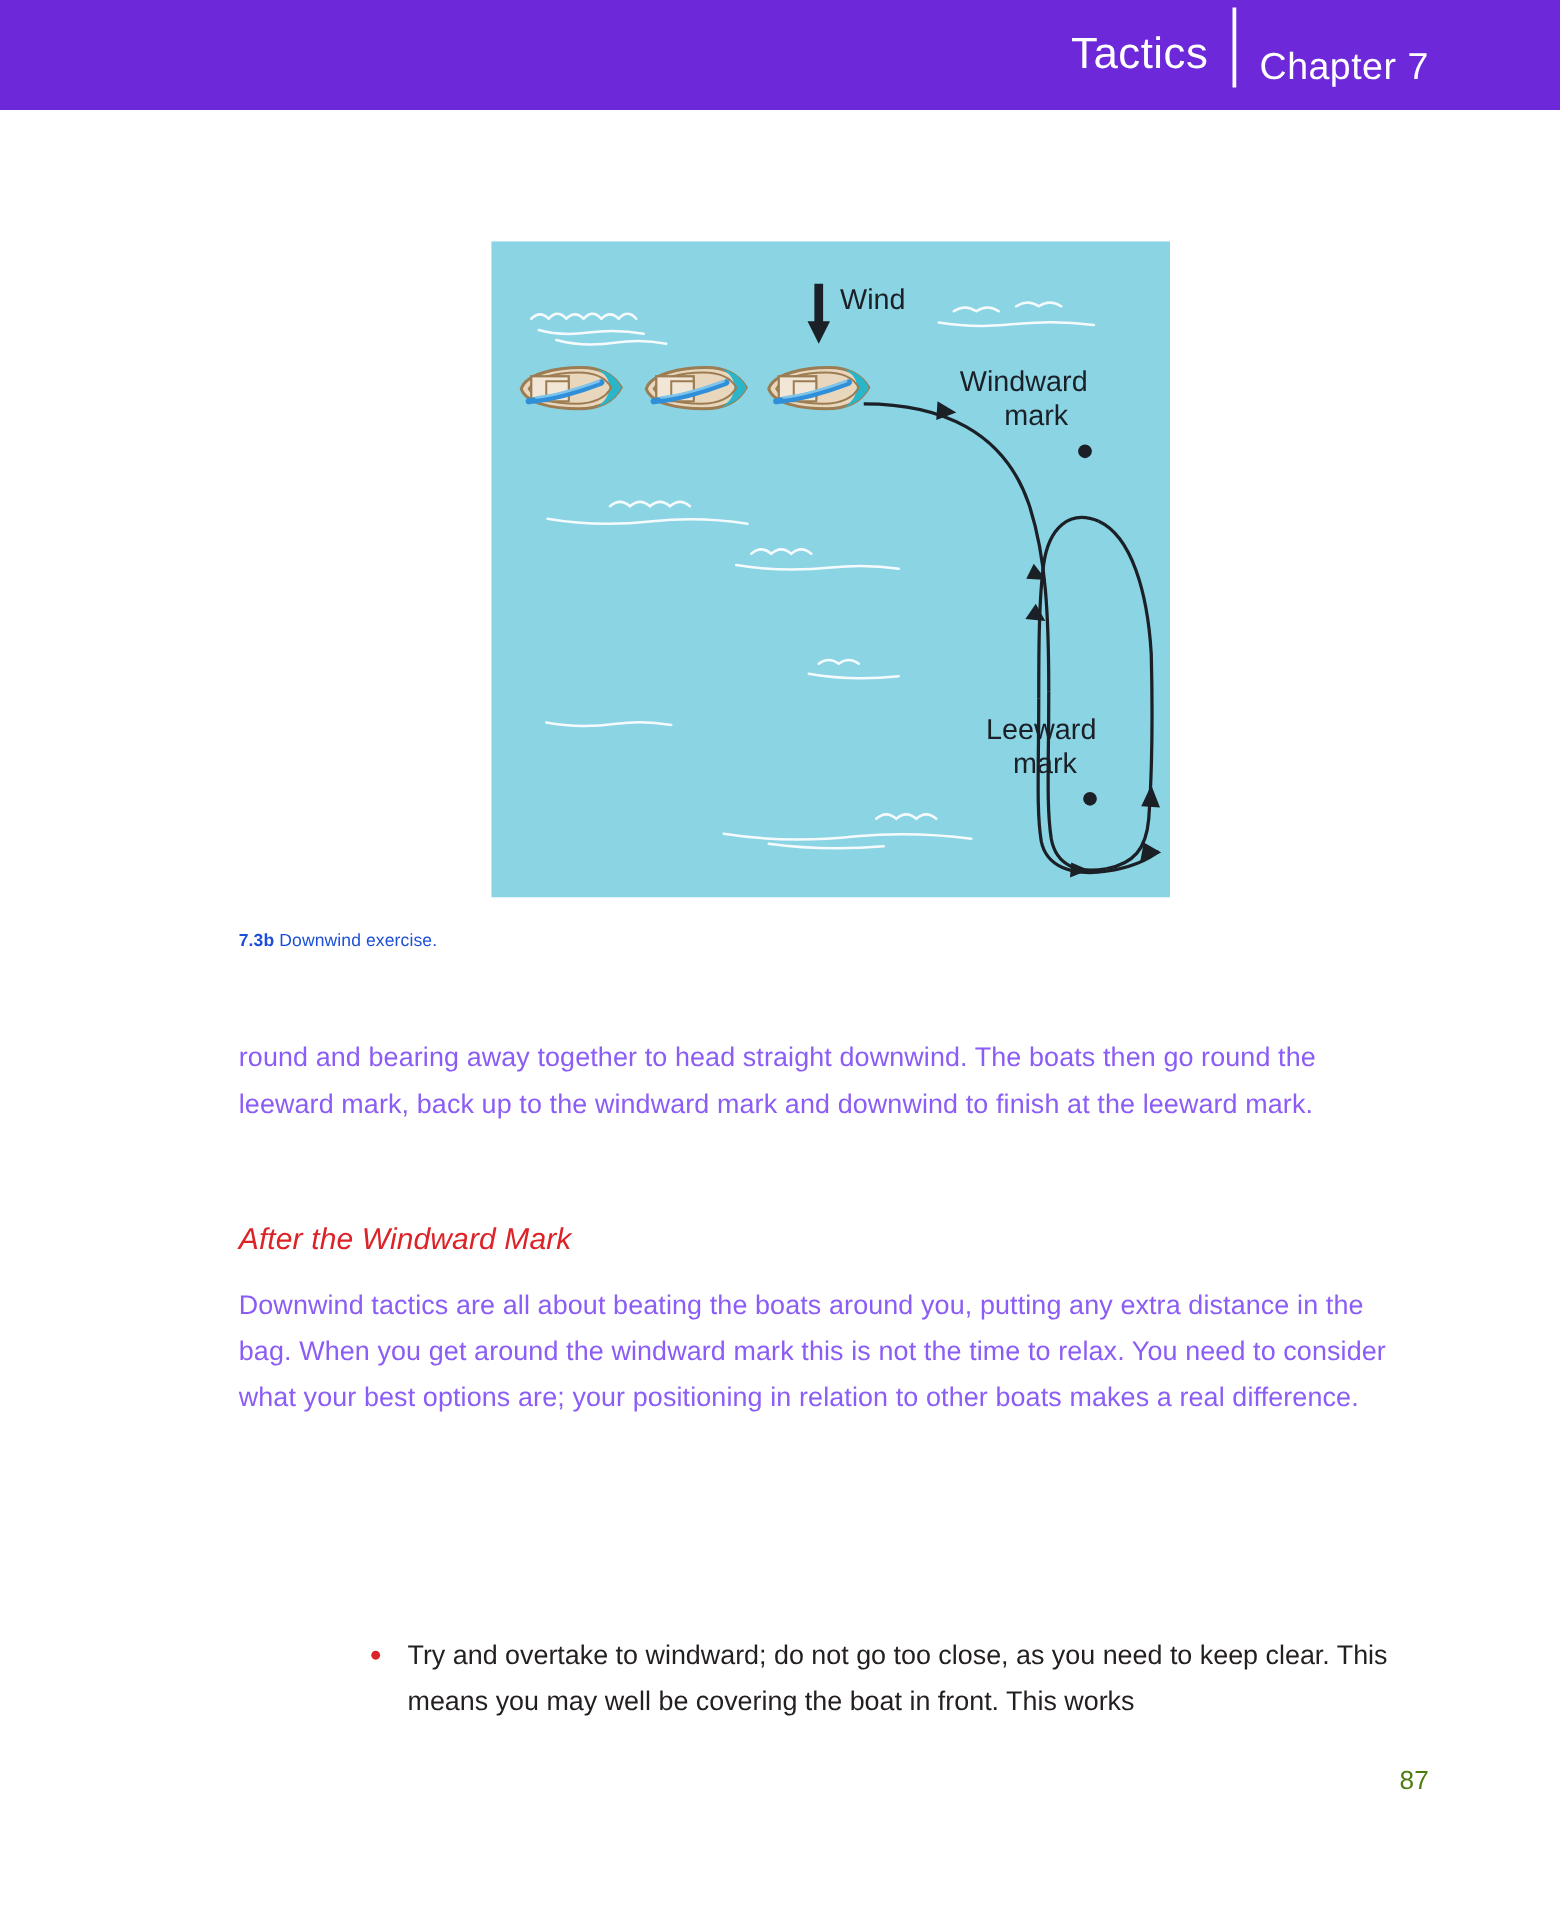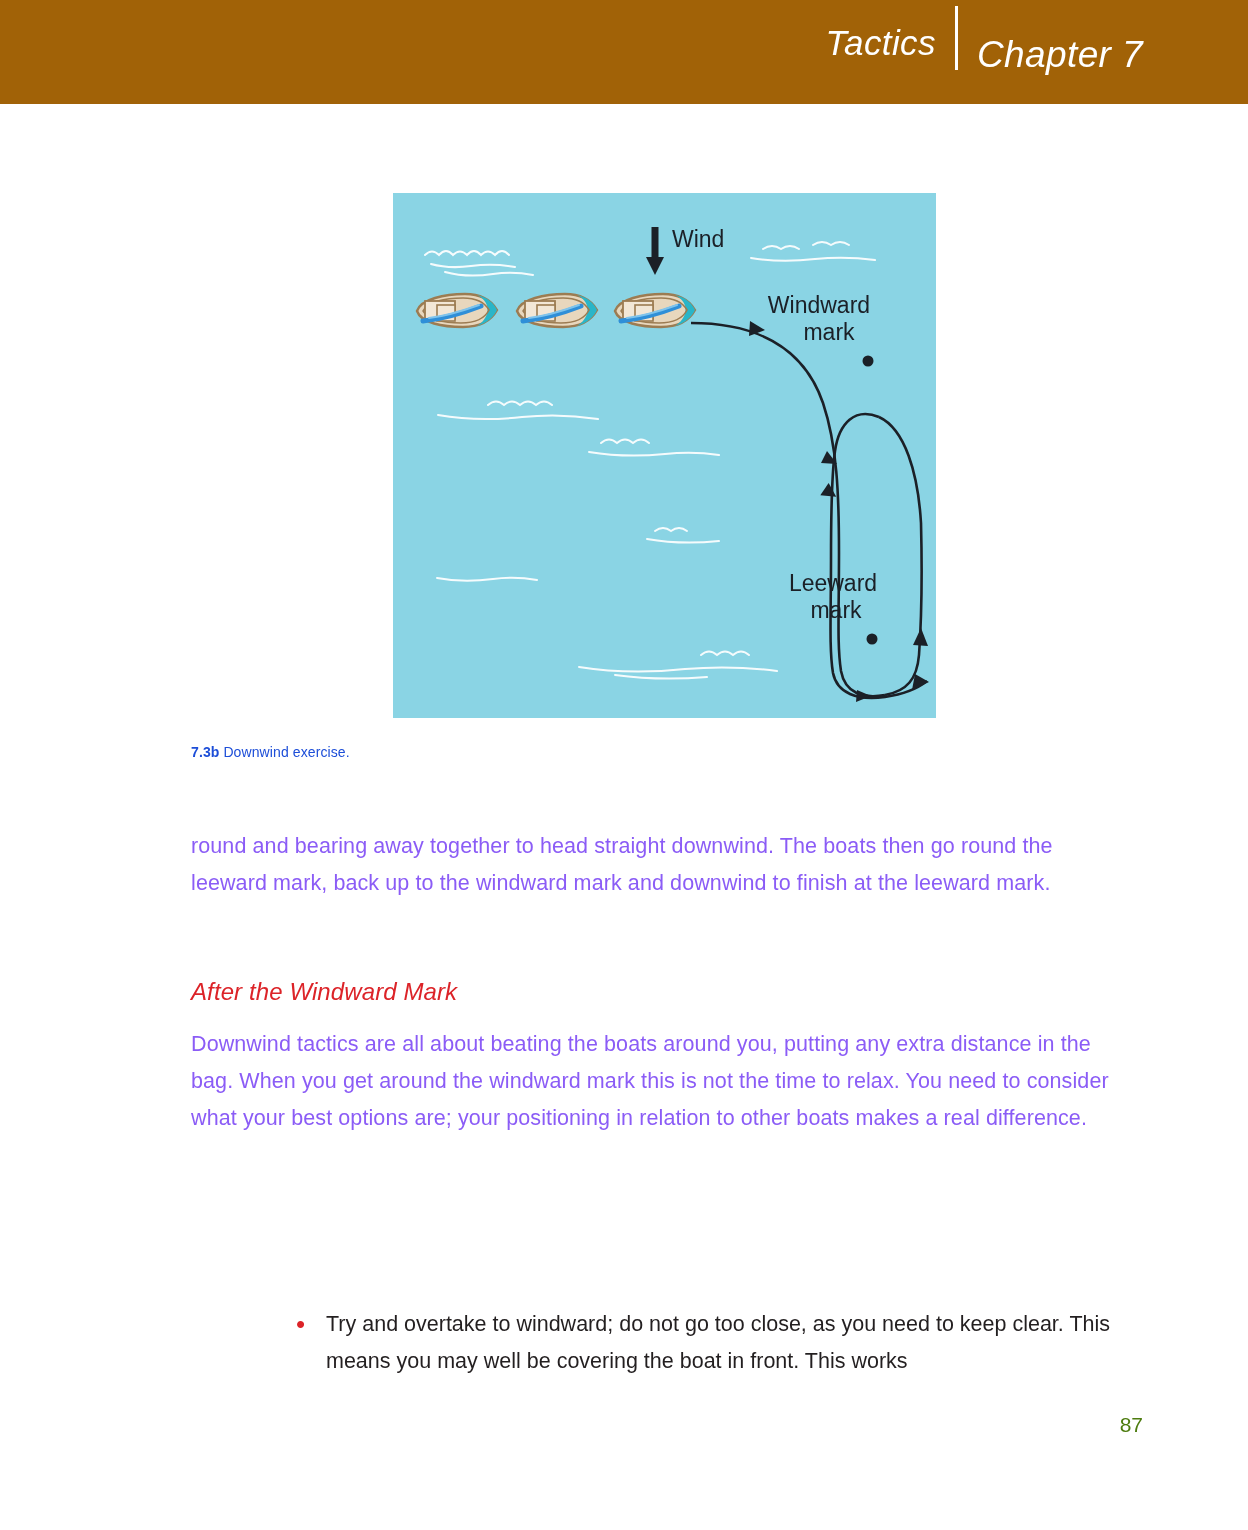--- a/index.html
+++ b/index.html
@@ -14,23 +14,22 @@
     font-family: "Liberation Sans", sans-serif;
     color: #231f20;
     overflow: hidden;
   }
 
   
   .header-bar {
     position: absolute;
     left: 0; top: 0;
     width: 1248px;
-    height: 104px;
-    background: #a16207;
-    font-style: italic;
+    height: 88px;
+    background: #6d28d9;
   }
   .header-inner {
     position: absolute;
     right: 105px;
     top: 0;
     height: 88px;
     display: flex;
     align-items: center;
     gap: 0;
   }
@@ -45,21 +44,21 @@
   .header-divider {
     width: 3px;
     height: 64px;
     background: #ffffff;
     margin: 0 19px;
     position: relative;
     top: -6px;
   }
   .header-chapter {
     color: #ffffff;
-    font-size: 37px;
+    font-size: 30px;
     font-weight: 400;
     letter-spacing: 0.4px;
     line-height: 1;
     padding-bottom: 4px;
     margin-top: 24px;
   }
 
   
   .figure-wrap {
     position: absolute;

